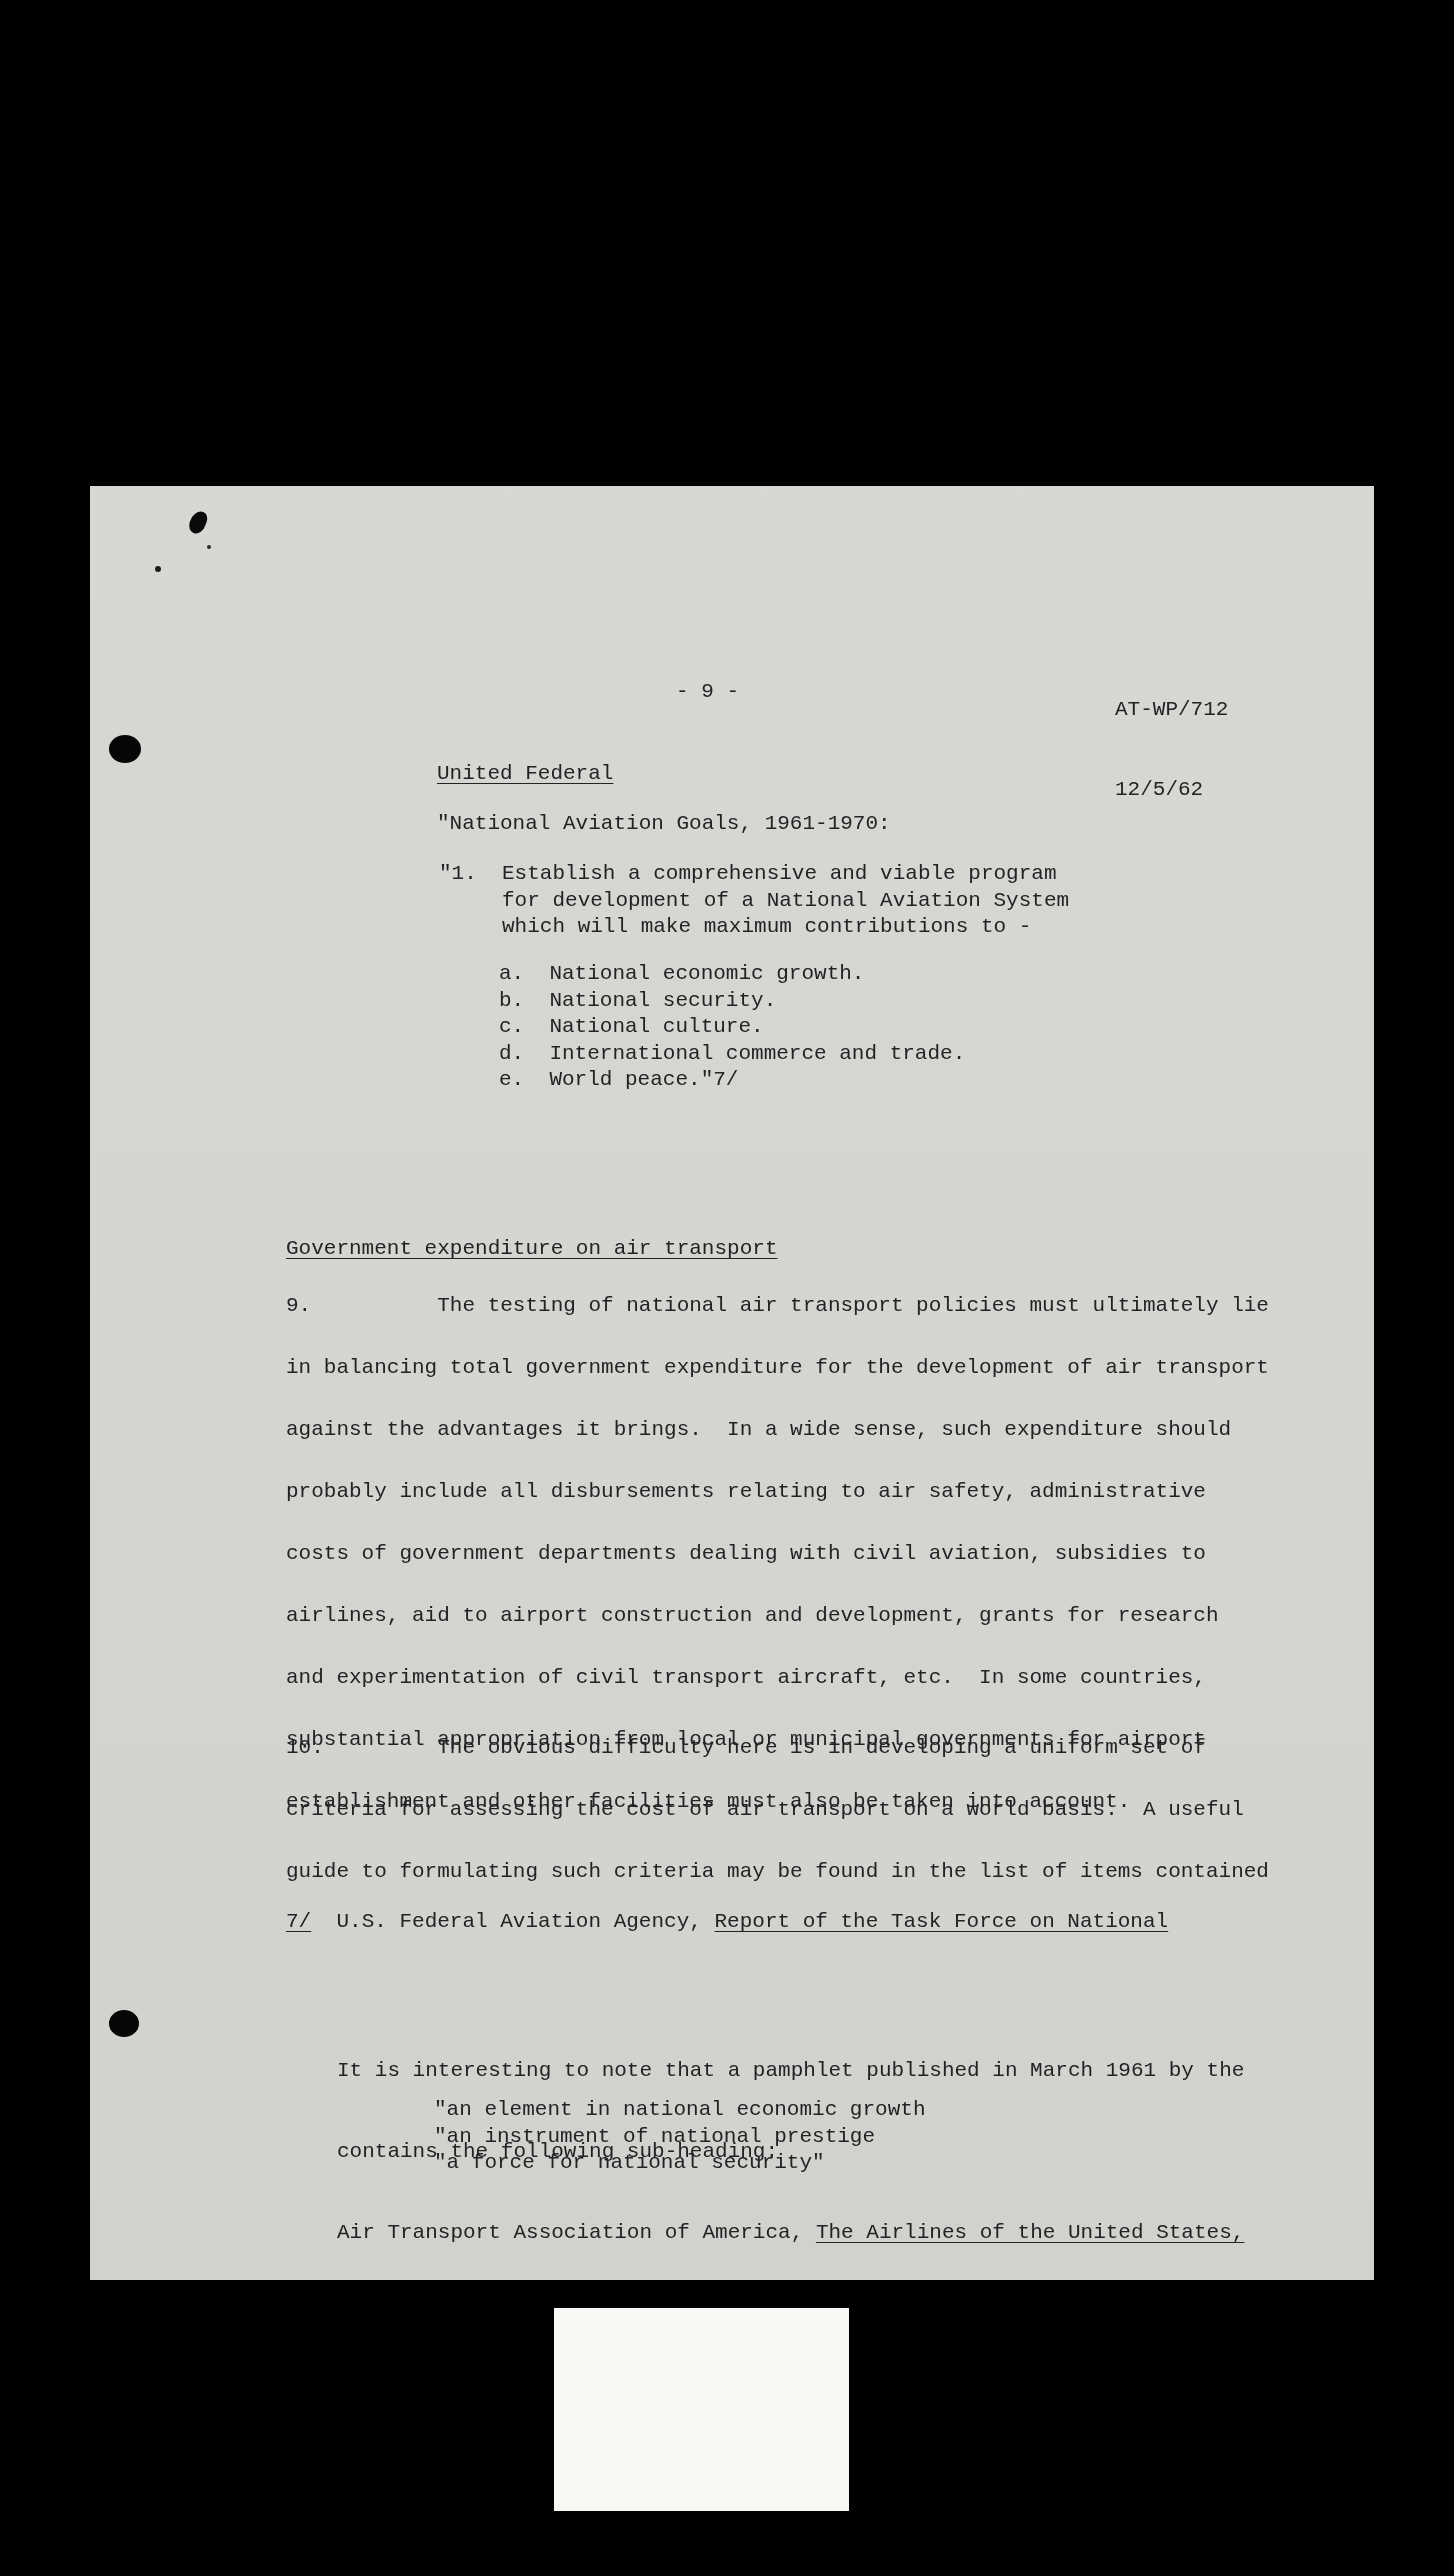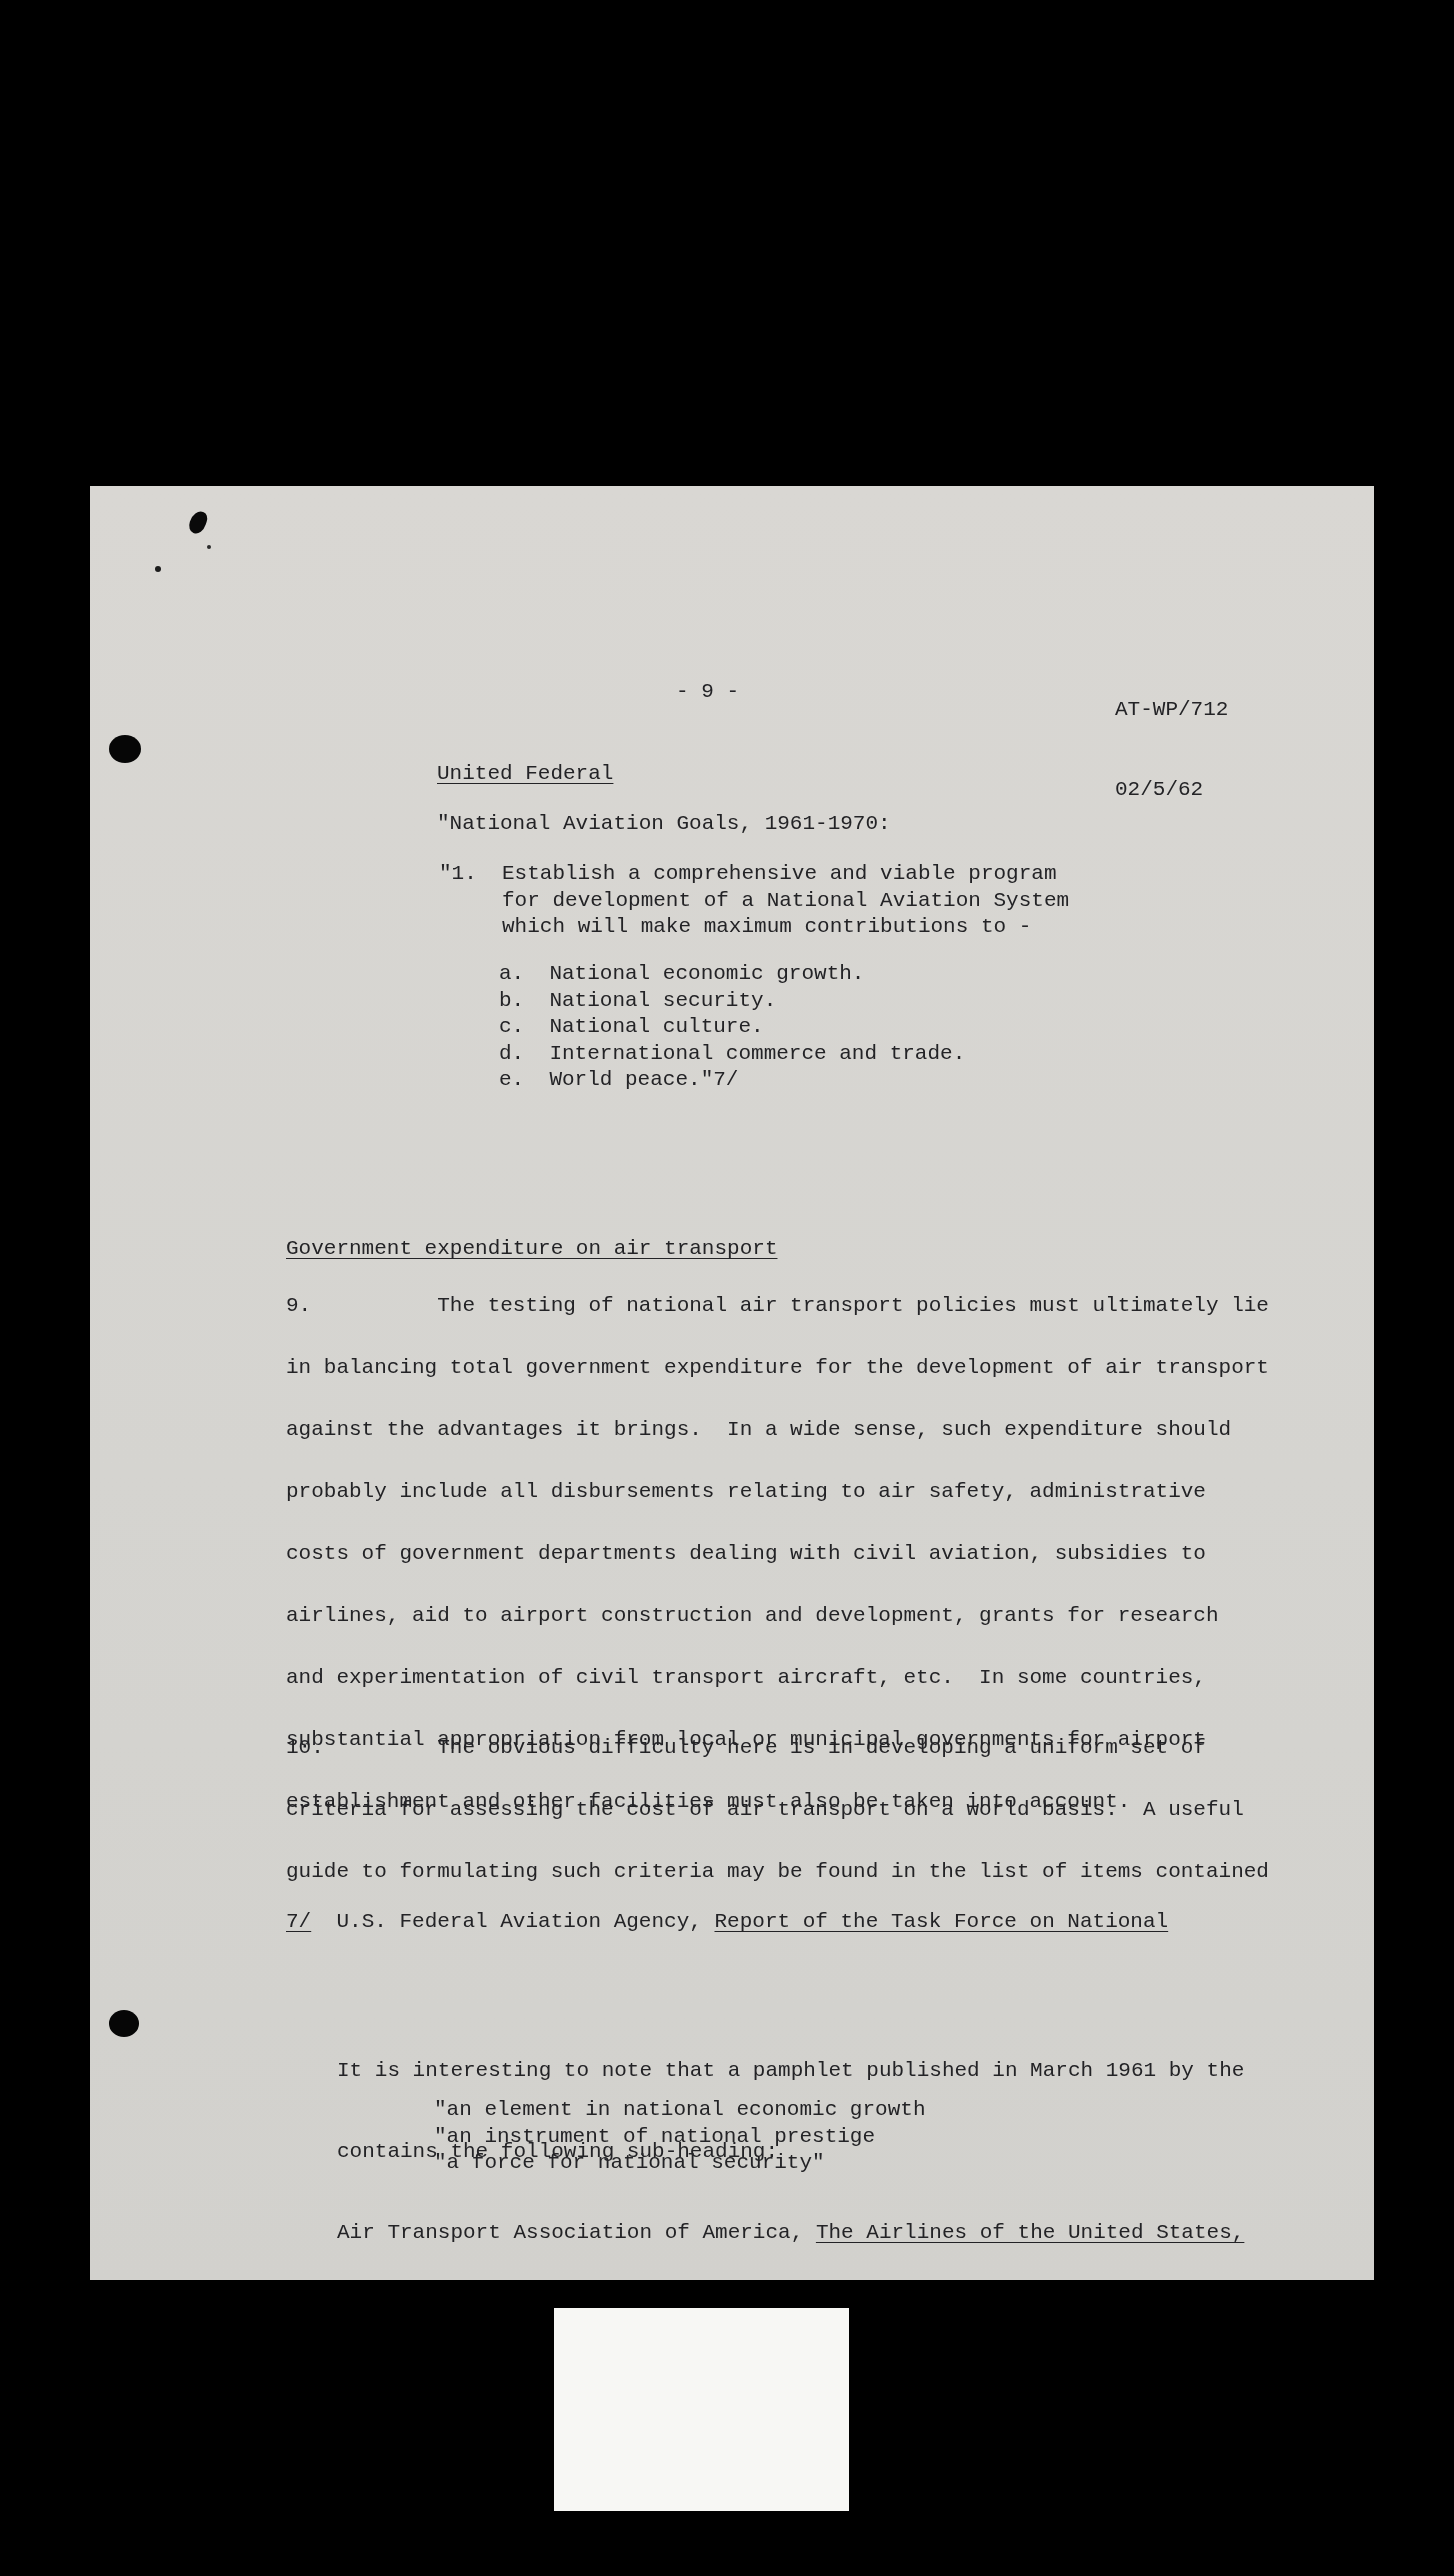--- a/index.html
+++ b/index.html
@@ -91,21 +91,21 @@
 <div class="paper">
 
   <div class="ink-blob"></div>
   <div class="ink-speck"></div>
   <div class="ink-speck2"></div>
   <div class="punch-dot dot1"></div>
   <div class="punch-dot dot2"></div>
 
   <div class="txt doc-ref">
     <div>AT-WP/712</div>
-    <div>02/5/62</div>
+    <div>12/5/62</div>
   </div>
 
   <div class="txt page-num">- 9 -</div>
 
   <div class="txt us-heading u">United Federal</div>
 
   <div class="txt quote-title">"National Aviation Goals, 1961-1970:</div>
 
   <div class="txt goal-item">"1.  Establish a comprehensive and viable program
      for development of a National Aviation System

